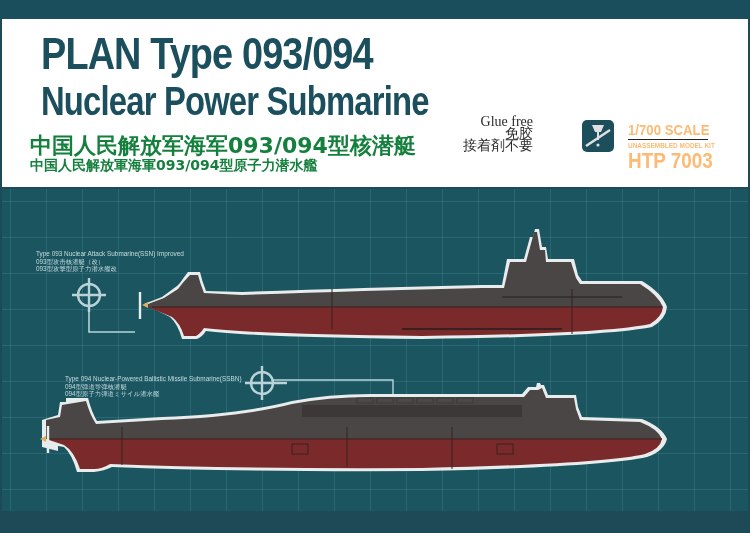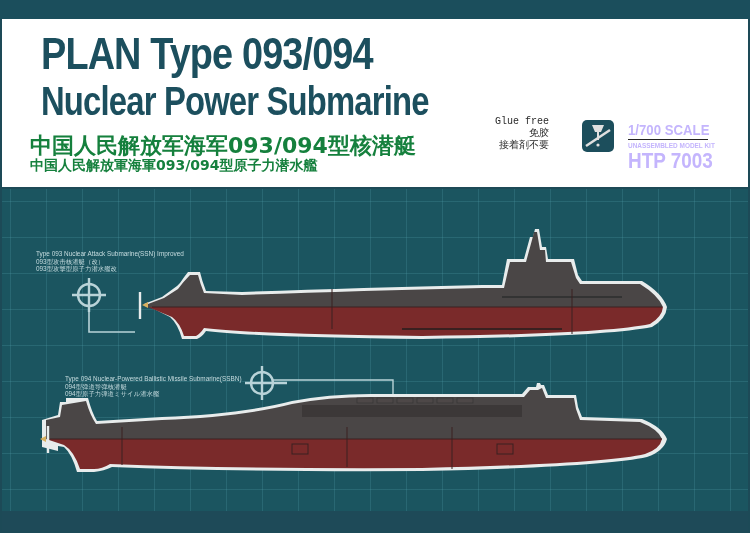--- a/index.html
+++ b/index.html
@@ -37,29 +37,29 @@
     border: 3px solid #c8c8c8; box-shadow: 0 0 0 1px #888;
     overflow: hidden;
   }
   .logo svg { position: absolute; left: 0; top: 0; }
   .logo-text {
     position: absolute; left: 0; width: 76px; top: 53px; text-align: center;
     font-family: "Liberation Sans", sans-serif; font-weight: bold; font-size: 13px;
     color: #d8d8d8; letter-spacing: 0px; transform: scaleX(0.9);
   }
 
-  .glue-block { position: absolute; right: 201px; top: 116px; text-align: right;
-    font-family: Liberation Mono, monospace; color: #2b2b2b; font-size: 10px; line-height: 12px; }
+  .glue-block { position: absolute; right: 217px; top: 116px; text-align: right;
+    font-family: Liberation Serif, serif; color: #2b2b2b; font-size: 14px; line-height: 12px; }
   .glue-icon {
     position: absolute; left: 582px; top: 120px; width: 32px; height: 32px;
     background: #1c4e5c; border-radius: 5px;
   }
   .scale-block {
     position: absolute; left: 628px; top: 122px; width: 82px;
-    font-family: "Liberation Sans", sans-serif; font-weight: bold; color: #c4b5fd;
+    font-family: "Liberation Sans", sans-serif; font-weight: bold; color: #fdba74;
     text-align: left;
   }
   .scale-text { font-size: 15px; display: block; transform: scaleX(0.88); transform-origin: left top; white-space: nowrap; line-height: 16px; }
   .scale-rule { height: 1px; background: #222; margin: 1px 0 1px 0; width: 80px; }
   .kit-text { font-size: 7px; display: block; white-space: nowrap; transform: scaleX(0.92); transform-origin: left top; line-height: 9px; }
   .code-text { font-size: 22px; display: block; white-space: nowrap; transform: scaleX(0.86); transform-origin: left top; line-height: 22px; }
 
   .blueprint {
     position: absolute; left: 2px; top: 189px; width: 746px; height: 322px;
     background-color: #1b5560;

